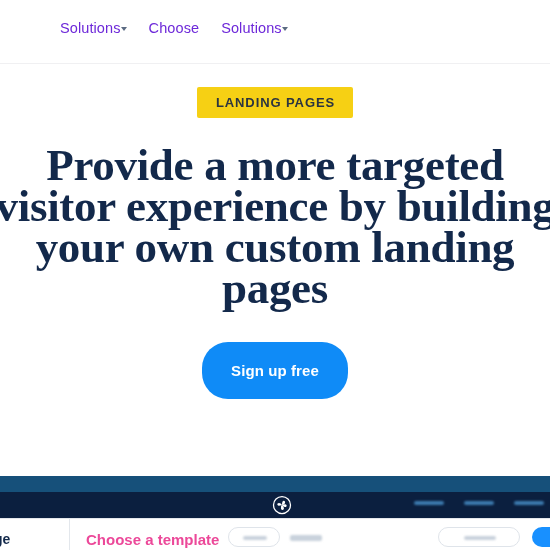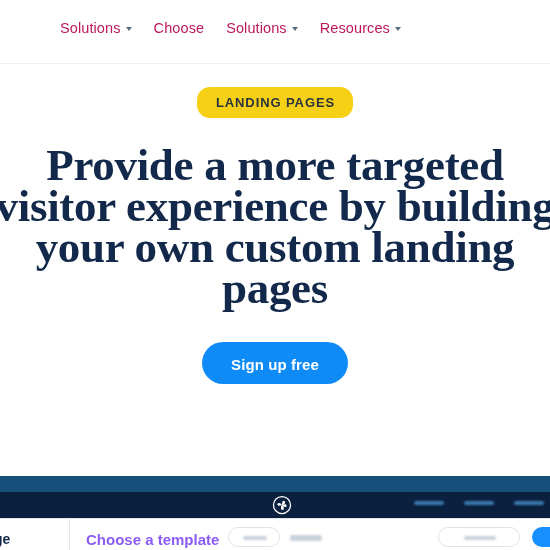--- a/index.html
+++ b/index.html
@@ -34,24 +34,23 @@
     position: absolute;
     left: 60px;
     top: 20px;
     display: flex;
     align-items: center;
     gap: 22px;
   }
   .nav-item {
     display: flex;
     align-items: center;
-    gap: 5px;
     font-family: "Liberation Sans", sans-serif;
     font-size: 14.5px;
-    color: #be185d;
+    color: #6d28d9;
     letter-spacing: .1px;
     white-space: nowrap;
     cursor: pointer;
   }
   .nav-caret {
     display: inline-block;
     width: 0; height: 0;
     border-left: 3.2px solid transparent;
     border-right: 3.2px solid transparent;
     border-top: 4.2px solid #5b6b82;
@@ -78,21 +77,21 @@
     justify-content: center;
   }
   .badge {
     background: #f6d014;
     color: #2b3440;
     font-family: "Liberation Sans", sans-serif;
     font-weight: bold;
     font-size: 13px;
     letter-spacing: .9px;
     padding: 9px 18px 9px 19px;
-    border-radius: 13px;
+    border-radius: 2px;
     line-height: 1;
     cursor: default;
   }
 
   .headline {
     position: absolute;
     top: 80px;
     left: -25px;
     width: 600px;
     text-align: center;
@@ -116,21 +115,21 @@
   .cta-button {
     background: #0f8bf7;
     color: #ffffff;
     font-family: "Liberation Sans", sans-serif;
     font-weight: bold;
     font-size: 15px;
     letter-spacing: .1px;
     border: none;
     border-radius: 26px;
     padding: 0 29px;
-    height: 42px;
+    height: 57px;
     line-height: 46px;
     cursor: pointer;
   }
 
   
   .product {
     position: absolute;
     left: 0;
     top: 476px;
     width: 550px;
@@ -200,21 +199,21 @@
     color: #13294b;
     white-space: nowrap;
   }
   .panel-title {
     position: absolute;
     left: 86px;
     top: 12px;
     font-family: "Liberation Sans", sans-serif;
     font-weight: bold;
     font-size: 15px;
-    color: #8b5cf6;
+    color: #ec4899;
     white-space: nowrap;
   }
   .pill-outline {
     position: absolute;
     border: 1px solid #dfe4ea;
     border-radius: 13px;
     background: #ffffff;
     box-sizing: border-box;
   }
   .pill-blur {
@@ -244,24 +243,20 @@
 
       <div class="nav-item">
         <span>Choose</span>
       </div>
 
       <div class="nav-item">
         <span>Solutions</span>
         <span class="nav-caret"></span>
       </div>
 
-      <div class="nav-item">
-        <span>Resources</span>
-        <span class="nav-caret"></span>
-      </div>
 
     </div>
   </div>
 
   <div class="hero">
 
     <div class="badge-wrap">
       <div class="badge">LANDING PAGES</div>
     </div>
 

